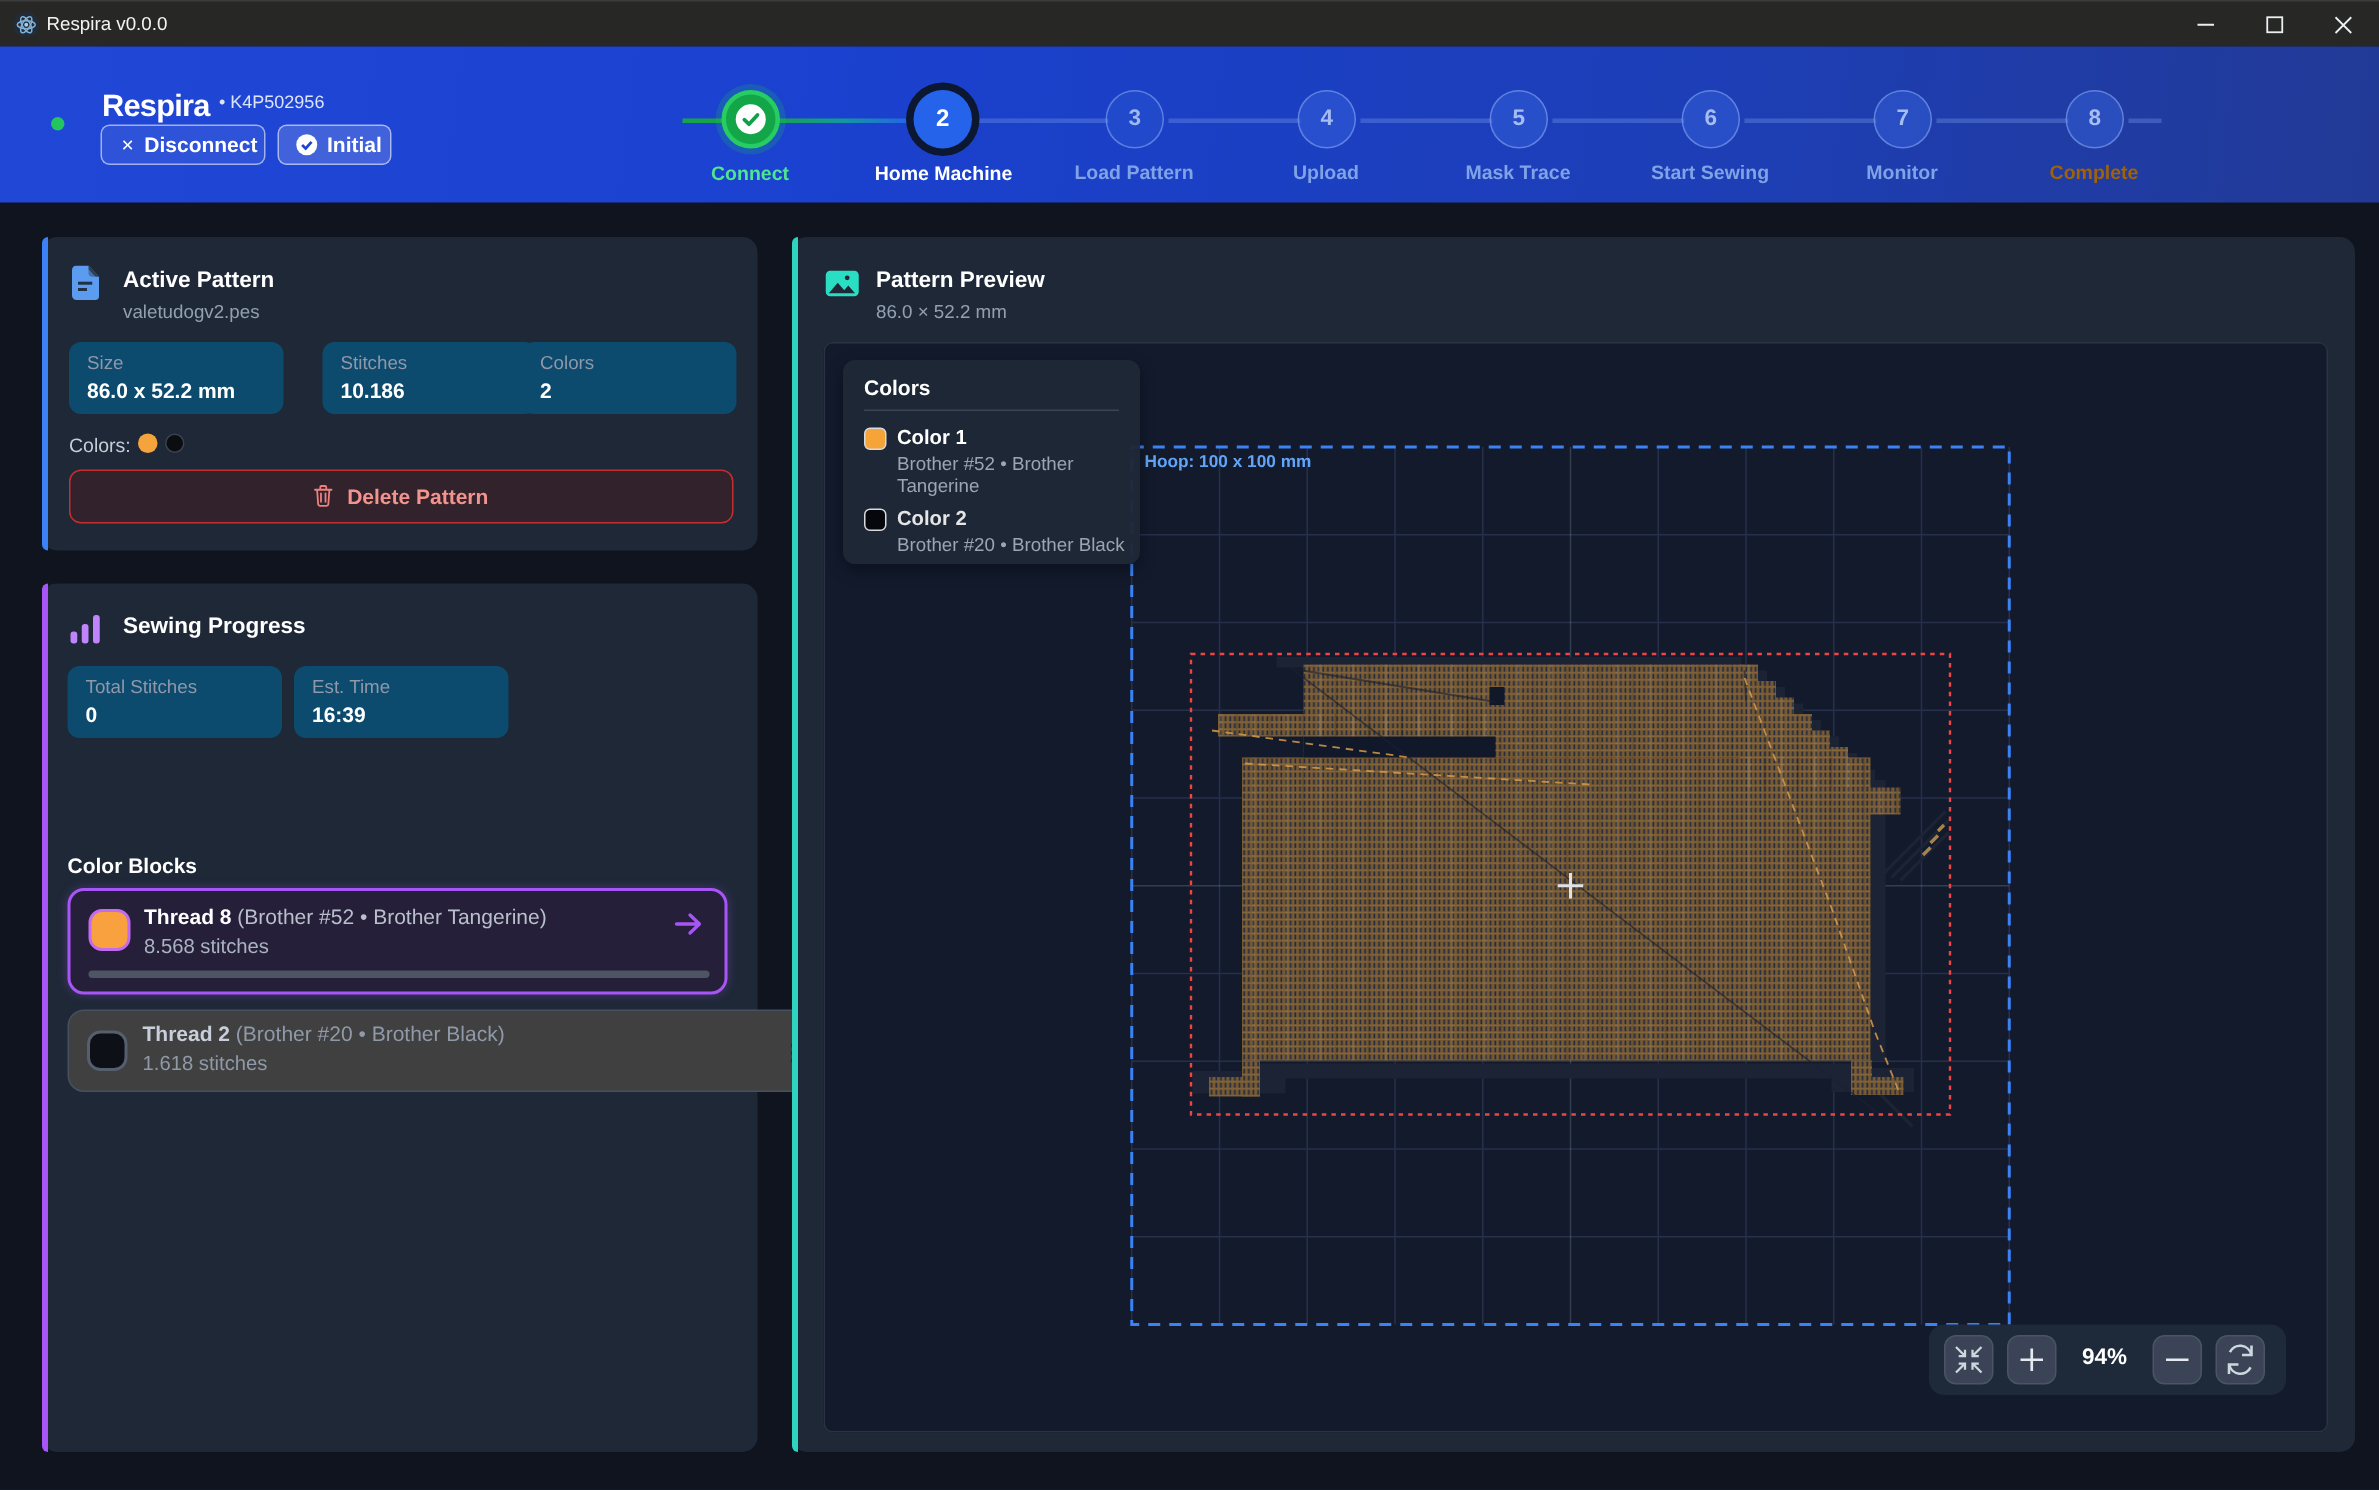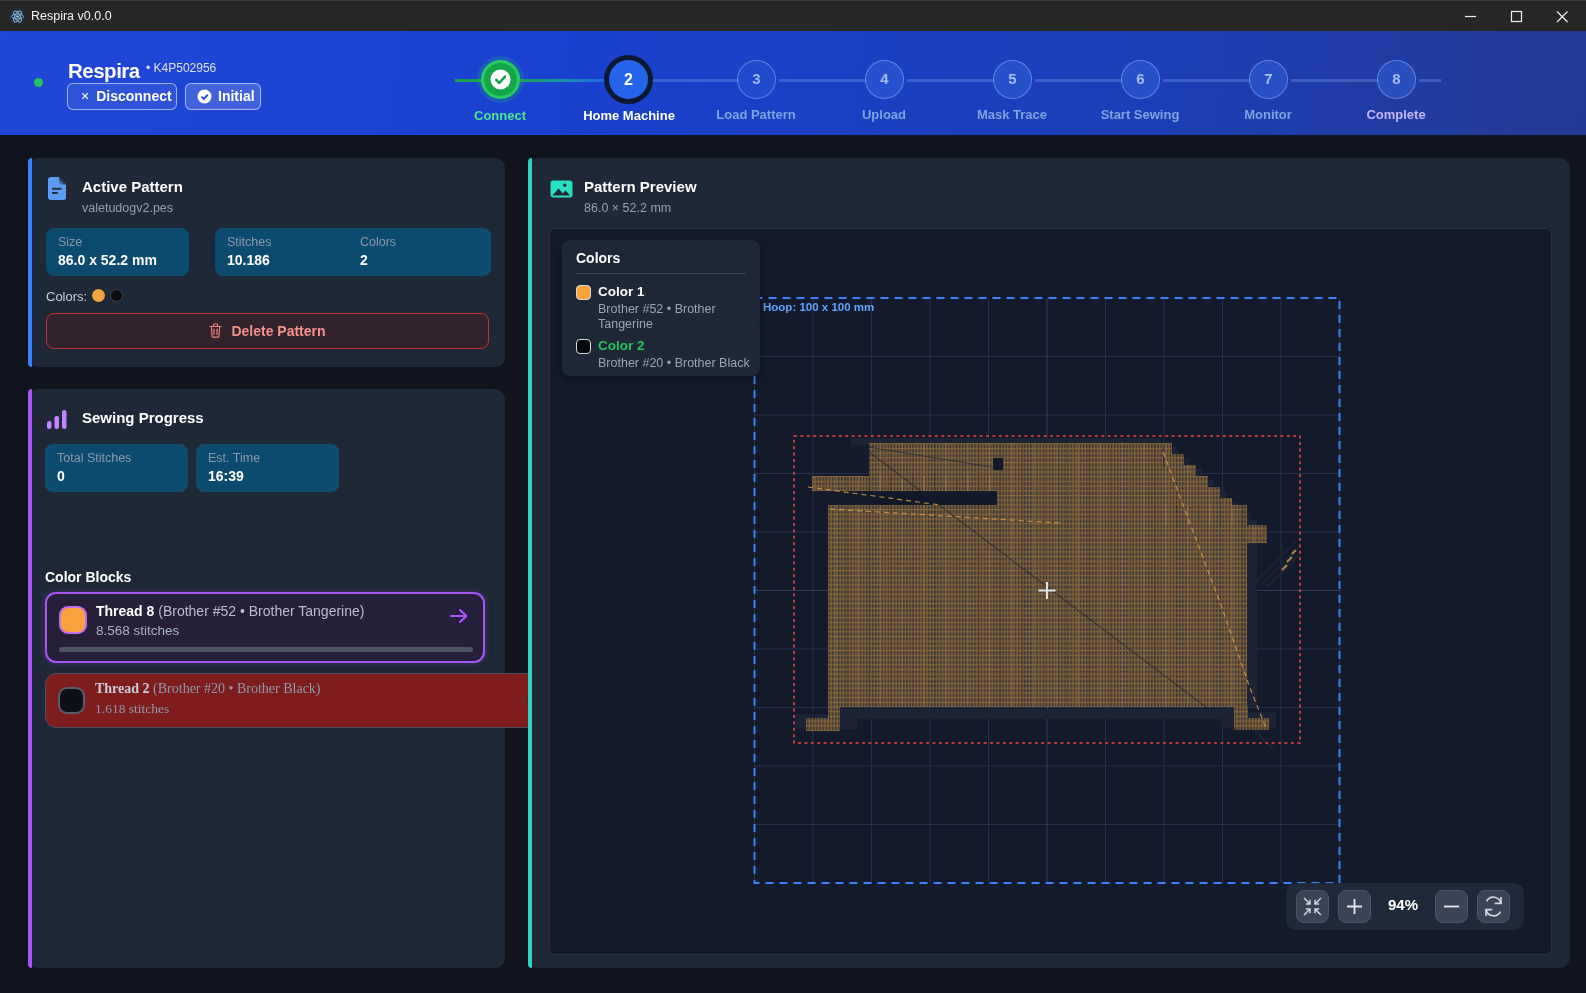--- a/index.html
+++ b/index.html
@@ -96,21 +96,21 @@
     <div class="stepc" style="left:865px;top:60px;width:39px;height:39px;background:rgba(56,100,222,0.45);border:1.5px solid rgba(140,172,242,0.55);line-height:36px;text-align:center;color:#a5bdf0;font-weight:bold;font-size:15px;">4</div>
     <div class="stepc" style="left:993px;top:60px;width:39px;height:39px;background:rgba(56,100,222,0.45);border:1.5px solid rgba(140,172,242,0.55);line-height:36px;text-align:center;color:#a5bdf0;font-weight:bold;font-size:15px;">5</div>
     <div class="stepc" style="left:1121px;top:60px;width:39px;height:39px;background:rgba(56,100,222,0.45);border:1.5px solid rgba(140,172,242,0.55);line-height:36px;text-align:center;color:#a5bdf0;font-weight:bold;font-size:15px;">6</div>
     <div class="stepc" style="left:1249px;top:60px;width:39px;height:39px;background:rgba(56,100,222,0.45);border:1.5px solid rgba(140,172,242,0.55);line-height:36px;text-align:center;color:#a5bdf0;font-weight:bold;font-size:15px;">7</div>
     <div class="stepc" style="left:1377px;top:60px;width:39px;height:39px;background:rgba(56,100,222,0.45);border:1.5px solid rgba(140,172,242,0.55);line-height:36px;text-align:center;color:#a5bdf0;font-weight:bold;font-size:15px;">8</div>
     <div class="steplab" style="left:686px;top:107px;color:#7fa3e6;">Load Pattern</div>
     <div class="steplab" style="left:814px;top:107px;color:#7fa3e6;">Upload</div>
     <div class="steplab" style="left:942px;top:107px;color:#7fa3e6;">Mask Trace</div>
     <div class="steplab" style="left:1070px;top:107px;color:#7fa3e6;">Start Sewing</div>
     <div class="steplab" style="left:1198px;top:107px;color:#7fa3e6;">Monitor</div>
-    <div class="steplab" style="left:1326px;top:107px;color:#c4b5fd;">Complete</div>
+    <div class="steplab" style="left:1326px;top:107px;color:#a16207;">Complete</div>
   </div>
 
   <div class="card" style="left:28px;top:158px;width:477px;height:209px;">
     <div class="accent" style="background:#3b82f6;"></div>
     <div class="abs" style="left:20px;top:19px;"><svg width="18" height="23" viewBox="0 0 18 23">
         <path d="M3 0 h8 l7 7.5 v13 a2.5 2.5 0 0 1 -2.5 2.5 h-12.5 a3 3 0 0 1 -3 -3 v-17 a3 3 0 0 1 3 -3 z" fill="#5b9bf0"></path>
         <path d="M11 0 l7 7.5 h-4.5 a2.5 2.5 0 0 1 -2.5 -2.5 z" fill="#2c3e57"></path>
         <path d="M11 0 l7 7.5 h-4.5 a2.5 2.5 0 0 1 -2.5 -2.5 z" fill="#5b9bf0" opacity="0.55" transform="translate(-1.2,1.2)"></path>
         <rect x="4" y="10.8" width="9.5" height="2" fill="#223044"></rect>
         <rect x="4" y="15" width="6" height="2" fill="#223044"></rect>
@@ -160,21 +160,21 @@
     <div class="abs" style="left:17px;top:203px;width:440px;height:71px;border:2px solid #a855f7;border-radius:11px;background:#261f39;box-shadow:0 0 7px rgba(168,85,247,0.28);">
       <div class="abs" style="left:12px;top:12px;width:28px;height:28px;border-radius:9px;background:#f9a03f;border:2.5px solid #c26bf0;"></div>
       <div class="abs" style="left:49px;top:9px;font-size:14px;color:#b9bfcc;"><b style="color:#fff;">Thread 8</b> (Brother #52 • Brother Tangerine)</div>
       <div class="abs" style="left:49px;top:29px;font-size:13.5px;color:#aab3c2;">8.568 stitches</div>
       <div class="abs" style="right:14px;top:13px;"><svg width="20" height="18">
           <path d="M2 9 h15 M11 3 l6.3 6 l-6.3 6" stroke="#a855f7" stroke-width="2.2" fill="none" stroke-linecap="round" stroke-linejoin="round"></path>
         </svg></div>
       <div class="abs" style="left:12px;top:53px;width:414px;height:5px;border-radius:3px;background:#4d5564;"></div>
     </div>
 
-    <div class="abs" style="left:17px;top:284px;width:513px;height:55px;border:1.5px solid #46505f;border-radius:11px;background:#7f1d1d;font-family:Liberation Serif, serif;">
+    <div class="abs" style="left:17px;top:284px;width:513px;height:55px;border:1.5px solid #46505f;border-radius:11px;background:#404040;">
       <div class="abs" style="left:12px;top:13px;width:27px;height:27px;border-radius:9px;background:#0d1016;border:2px solid #555f6d;"></div>
       <div class="abs" style="left:49px;top:7px;font-size:14px;color:#8f99a8;"><b style="color:#c8cfda;">Thread 2</b> (Brother #20 • Brother Black)</div>
       <div class="abs" style="left:49px;top:27px;font-size:13.5px;color:#8f99a8;">1.618 stitches</div>
       <div class="abs" style="right:13px;top:14px;"><svg width="17" height="24" viewBox="0 0 17 24">
           <ellipse cx="8.5" cy="4" rx="7.5" ry="3.4" fill="#8a94a4"></ellipse>
           <path d="M1 4 v5 a7.5 3.4 0 0 0 15 0 v-5" fill="#8a94a4"></path>
           <path d="M1 9 v5 a7.5 3.4 0 0 0 15 0 v-5" fill="#8a94a4"></path>
           <path d="M1 14 v5 a7.5 3.4 0 0 0 15 0 v-5" fill="#8a94a4"></path>
           <ellipse cx="8.5" cy="9" rx="7.5" ry="3.4" fill="#8a94a4" stroke="#202a39" stroke-width="1.4"></ellipse>
           <ellipse cx="8.5" cy="14" rx="7.5" ry="3.4" fill="#8a94a4" stroke="#202a39" stroke-width="1.4"></ellipse>
@@ -297,21 +297,21 @@
       </g>
     </svg>
 
     <div class="abs" style="left:13px;top:12px;width:198px;height:136px;background:rgba(30,40,55,0.96);border-radius:8px;box-shadow:0 4px 10px rgba(0,0,0,0.35);">
       <div class="abs" style="left:14px;top:10px;color:#fff;font-weight:bold;font-size:14px;">Colors</div>
       <div class="abs" style="left:14px;top:33px;width:170px;height:1px;background:#3c4454;"></div>
       <div class="abs" style="left:14px;top:45px;width:15px;height:15px;border-radius:4px;background:#f6a438;border:1px solid #d8dadf;"></div>
       <div class="abs" style="left:36px;top:44px;color:#fff;font-weight:bold;font-size:13.5px;">Color 1</div>
       <div class="abs" style="left:36px;top:62px;color:#9aa5b5;font-size:12.5px;line-height:15px;">Brother #52 • Brother<br>Tangerine</div>
       <div class="abs" style="left:14px;top:99px;width:15px;height:15px;border-radius:4px;background:#05070b;border:1px solid #d8dadf;"></div>
-      <div class="abs" style="left:36px;top:98px;color:#22c55e;font-weight:bold;font-size:13.5px;">Color 2</div>
+      <div class="abs" style="left:36px;top:98px;color:#e5e5e5;font-weight:bold;font-size:13.5px;">Color 2</div>
       <div class="abs" style="left:36px;top:116px;color:#9aa5b5;font-size:12.5px;">Brother #20 • Brother Black</div>
     </div>
 
 
     <div class="abs" style="left:737px;top:655px;width:238px;height:47px;background:rgba(32,42,58,0.95);border-radius:10px;">
       <div class="abs" style="left:10px;top:7px;width:33px;height:33px;background:#3a4456;border:1px solid #4a5465;border-radius:8px;">
         <svg width="31" height="31">
           <g stroke="#cfd6e0" stroke-width="1.5" fill="none">
             <path d="M7 7 L13 13 M13 8.8 V13 H8.8 M24 7 L18 13 M18 8.8 V13 H22.2 M7 24 L13 18 M13 22.2 V18 H8.8 M24 24 L18 18 M18 22.2 V18 H22.2"></path>
           </g>

